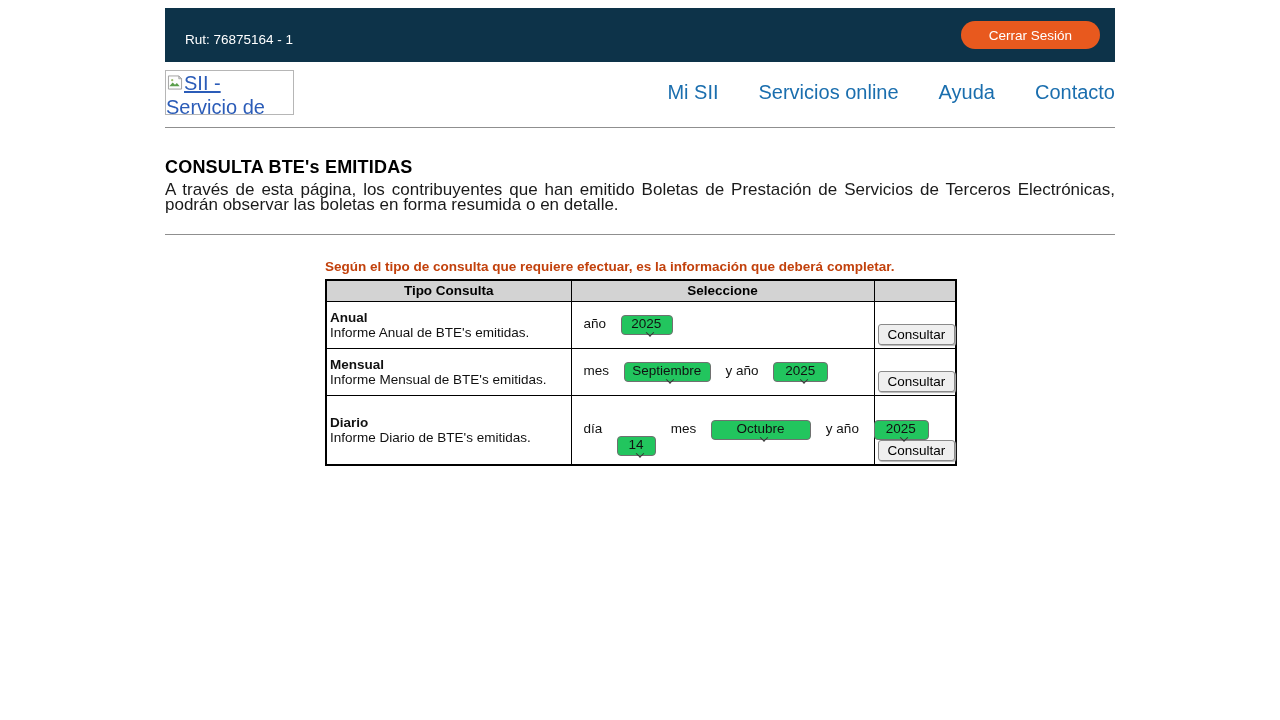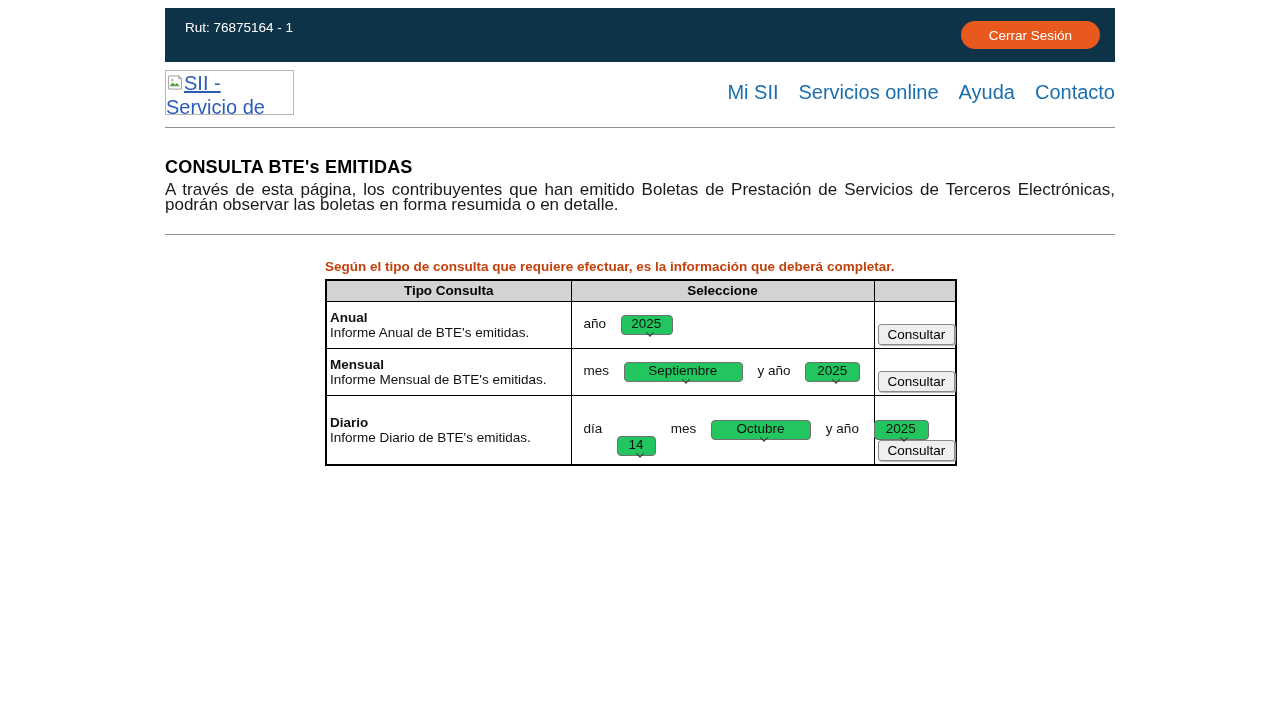--- a/index.html
+++ b/index.html
@@ -9,42 +9,42 @@
     font-family: "Liberation Sans", "DejaVu Sans", sans-serif;
     color: #111;
   }
   .container { width: 950px; margin: 0 auto; padding-top: 8px; }
 
   
   .topbar {
     position: relative; height: 54px; background: #0d3349;
   }
   .rut {
-    position: absolute; left: 20px; top: 12px;
+    position: absolute; left: 20px; top: 24px;
     color: #fff; font-size: 13.5px;
   }
   .logout {
     position: absolute; right: 15px; top: 13px; height: 28px;
     padding: 0 28px; background: #e8591e; color: #fff;
     border: none; border-radius: 14px; font-size: 13.5px;
     font-family: inherit; cursor: pointer;
   }
 
   
   .brandrow {
     margin-top: 7px; display: flex; align-items: center;
     justify-content: space-between; height: 47px;
   }
   .logo-box {
     display: block; width: 129px; height: 45px; overflow: hidden;
     border: 1px solid #b6b6b6; color: #2b5cb8; text-decoration: underline;
     font-size: 20px; line-height: 24px; cursor: pointer;
   }
   .broken-icon { display: inline-block; width: 16px; height: 15px; vertical-align: baseline; margin: 0 1px 0 1px; }
-  nav { display: flex; gap: 20px; }
+  nav { display: flex; gap: 40px; }
   nav a {
     color: #1a6eae; font-size: 20px; text-decoration: none; cursor: pointer;
   }
 
   .rule { border: none; border-top: 1px solid #8f8f8f; margin: 11px 0 0 0; }
   .rule2 { border: none; border-top: 1px solid #8f8f8f; margin: 22px 0 0 0; }
 
   
   h1 { font-size: 18px; margin: 29px 0 0 0; color: #000; letter-spacing: 0.2px; }
   .desc {
@@ -79,21 +79,21 @@
     height: 20px; background: #22c55e; border: 1px solid #707070;
     border-radius: 4px; padding: 0 5px 0 4px; vertical-align: middle;
     cursor: pointer; margin: 0 2px; flex-direction: column;
   }
   .chev {
     display: inline-block; width: 6px; height: 6px; flex: 0 0 auto;
     border-right: 1.6px solid #333; border-bottom: 1.6px solid #333;
     transform: rotate(45deg) translate(-1px,-1px); margin-left: 7px;
   }
   .w-a1 { width: 52px; }   
-  .w-m2 { width: 119px; }   
+  .w-m2 { width: 87px; }   
   .w-a2 { width: 55px; }   
   .w-d3 { width: 39px; margin-top: 32px; }   
   .w-m3 { width: 100px; }  
   .w-a3 { width: 55px; }   
 
   .consultar {
     font-family: inherit; font-size: 13.5px; color: #000;
     background: #efefef; border: 1px solid #8a8a8a; border-radius: 3px;
     padding: 2px 9px; cursor: pointer; box-shadow: 1px 1px 1px #b5b5b5;
   }

